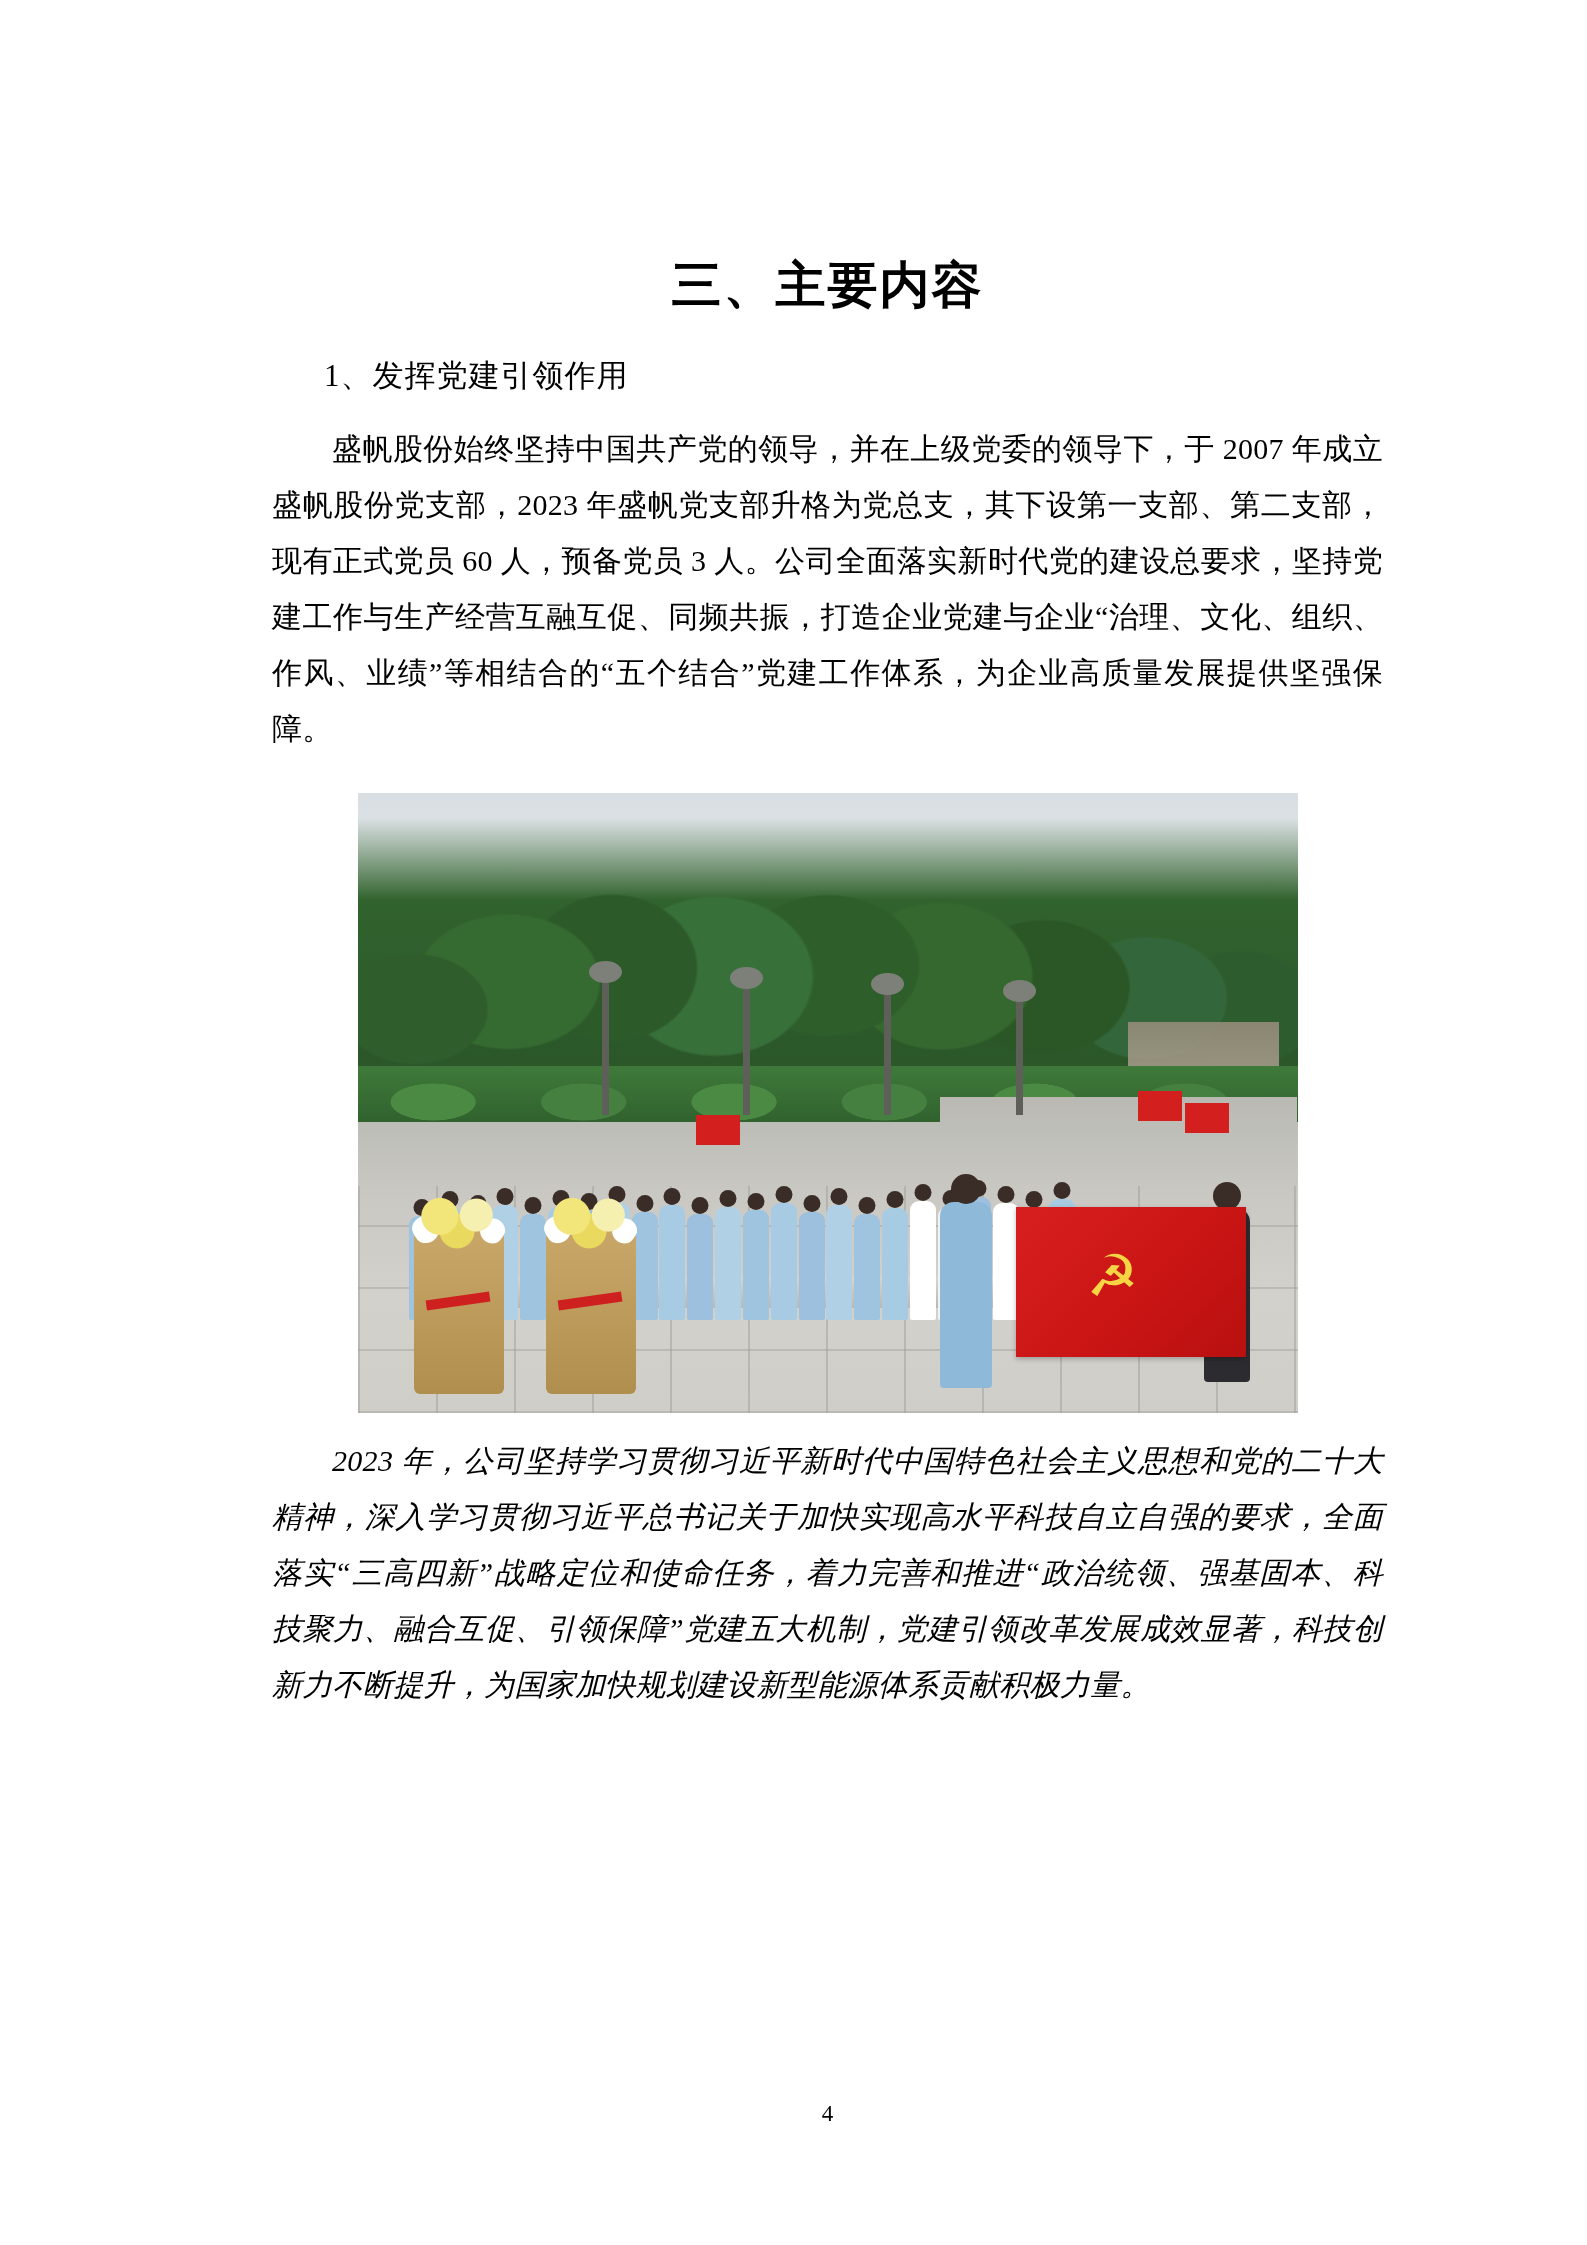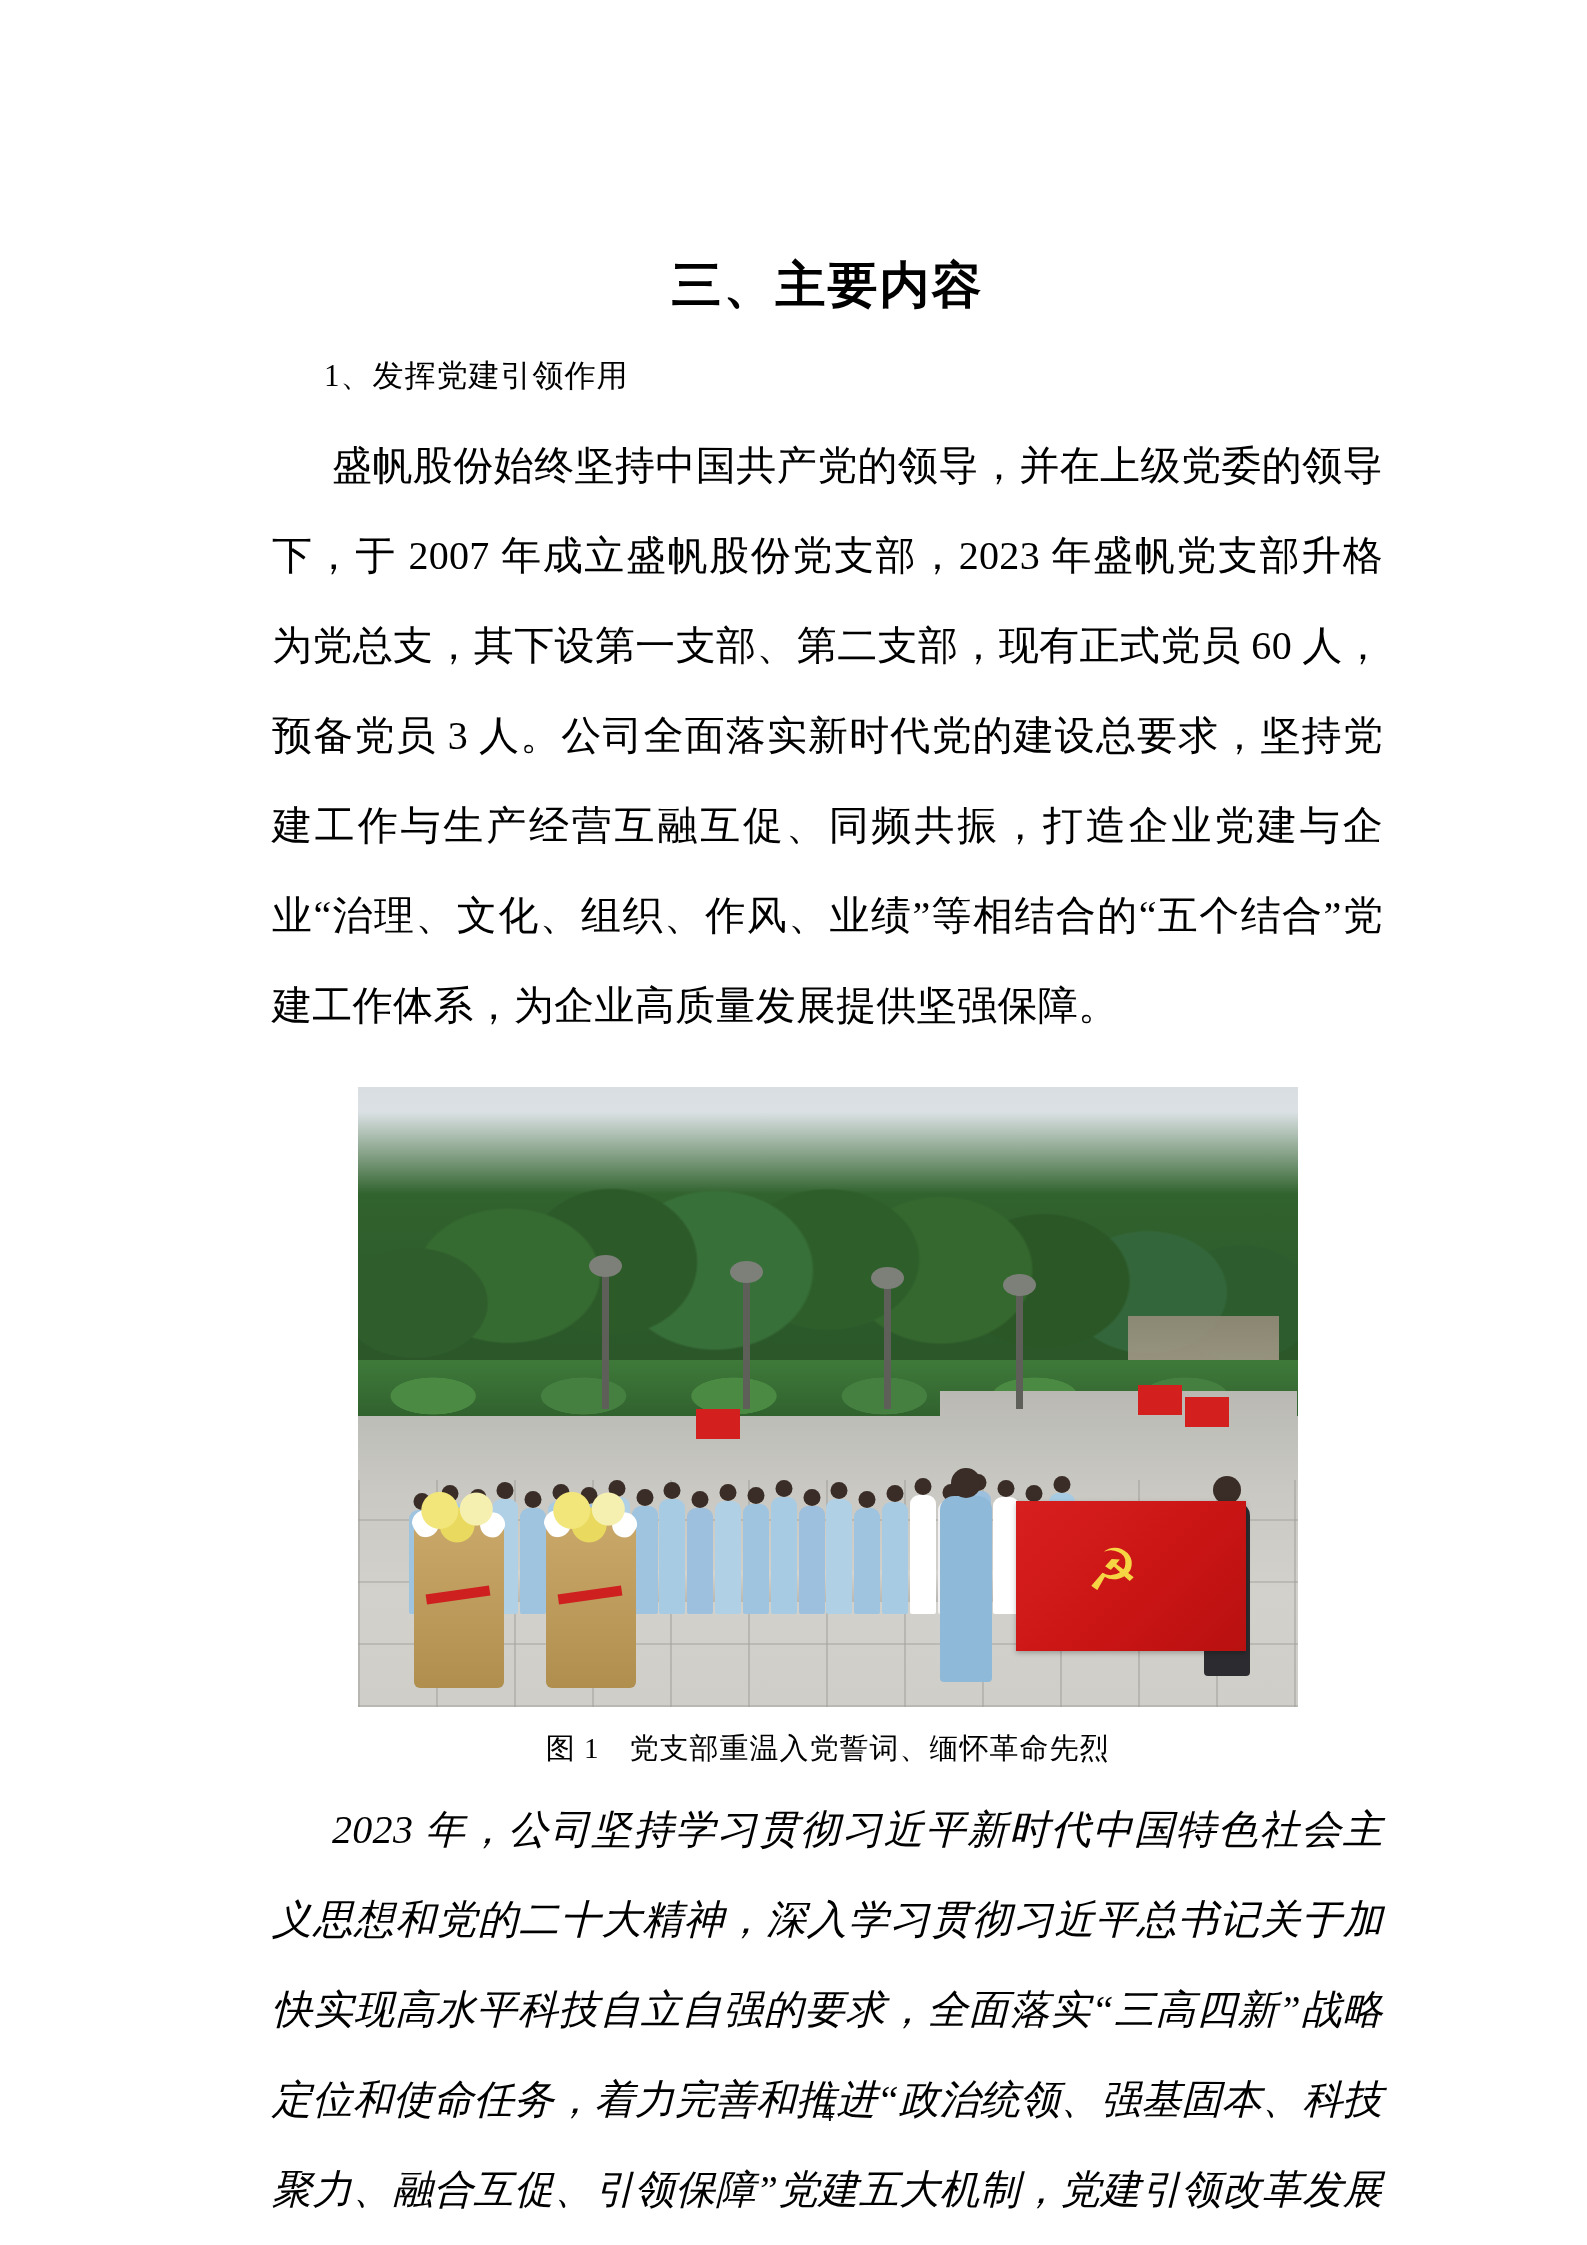--- a/index.html
+++ b/index.html
@@ -42,22 +42,22 @@
   }
   .heading-2 {
     font-size: 31px;
     font-weight: normal;
     margin: 0;
     padding-top: 36px;
     padding-left: 52px;
     letter-spacing: 1px;
   }
   .para {
-    font-size: 40px;
-    line-height: 90px;
+    font-size: 30px;
+    line-height: 56px;
     text-align: justify;
     text-justify: inter-ideograph;
     text-indent: 60px;
     margin: 0;
     padding-top: 24px;
     letter-spacing: 0.3px;
   }
   .para.second {
     padding-top: 16px;
     font-style: italic;
@@ -316,19 +316,18 @@
 
       <div class="ph-bouquet" style="left:6%;">
         <span class="fl"></span>
           <span class="ribbon"></span>
       </div>
       <div class="ph-bouquet" style="left:20%;">
         <span class="fl"></span>
           <span class="ribbon"></span>
       </div>
     </div>
-    <div class="figure-caption">图 1　党支部重温入党誓词、缅怀革命先烈</div>
   </div>
 
   <p class="para second">2023 年，公司坚持学习贯彻习近平新时代中国特色社会主义思想和党的二十大精神，深入学习贯彻习近平总书记关于加快实现高水平科技自立自强的要求，全面落实“三高四新”战略定位和使命任务，着力完善和推进“政治统领、强基固本、科技聚力、融合互促、引领保障”党建五大机制，党建引领改革发展成效显著，科技创新力不断提升，为国家加快规划建设新型能源体系贡献积极力量。</p>
 
   <div class="page-number">4</div>
 </div>
 
 </body></html>

